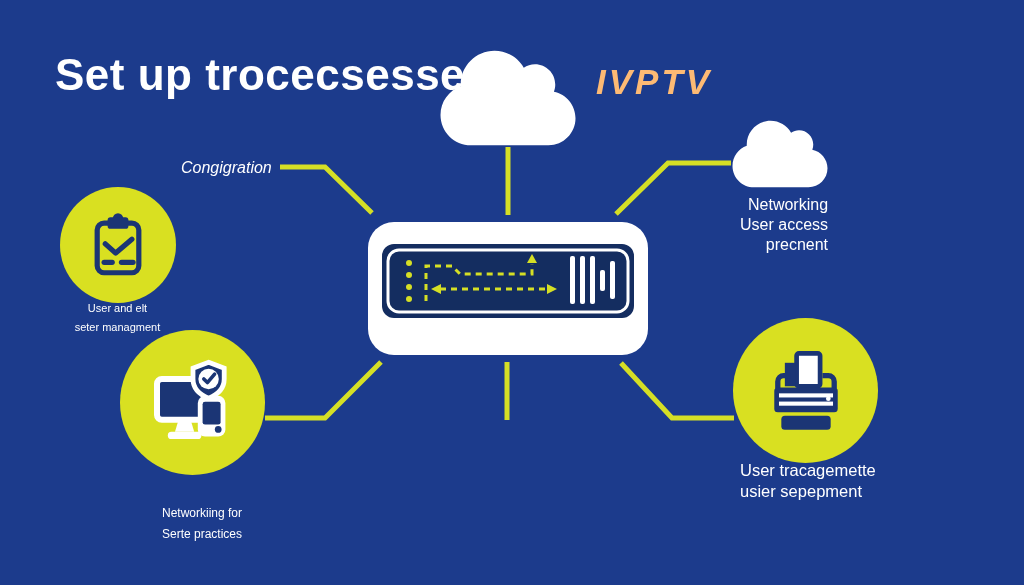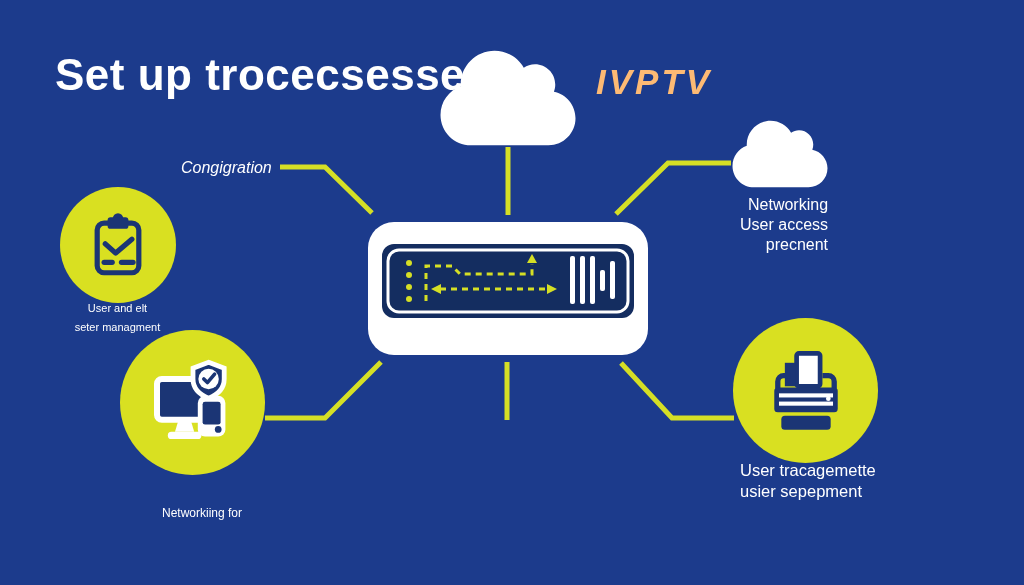--- a/index.html
+++ b/index.html
@@ -153,20 +153,21 @@
     <div>precnent</div>
   </div>
 
   <div class="label center lbl-left">
     <div>User and elt</div>
     <div>seter managment</div>
   </div>
 
   <div class="label center lbl-bl">
     <div>Networkiing for</div>
+    <div>Serte practices</div>
   </div>
 
   <div class="label lbl-br">
     <div>User tracagemette</div>
     <div>usier sepepment</div>
   </div>
 
 </div>
 
 </body></html>

